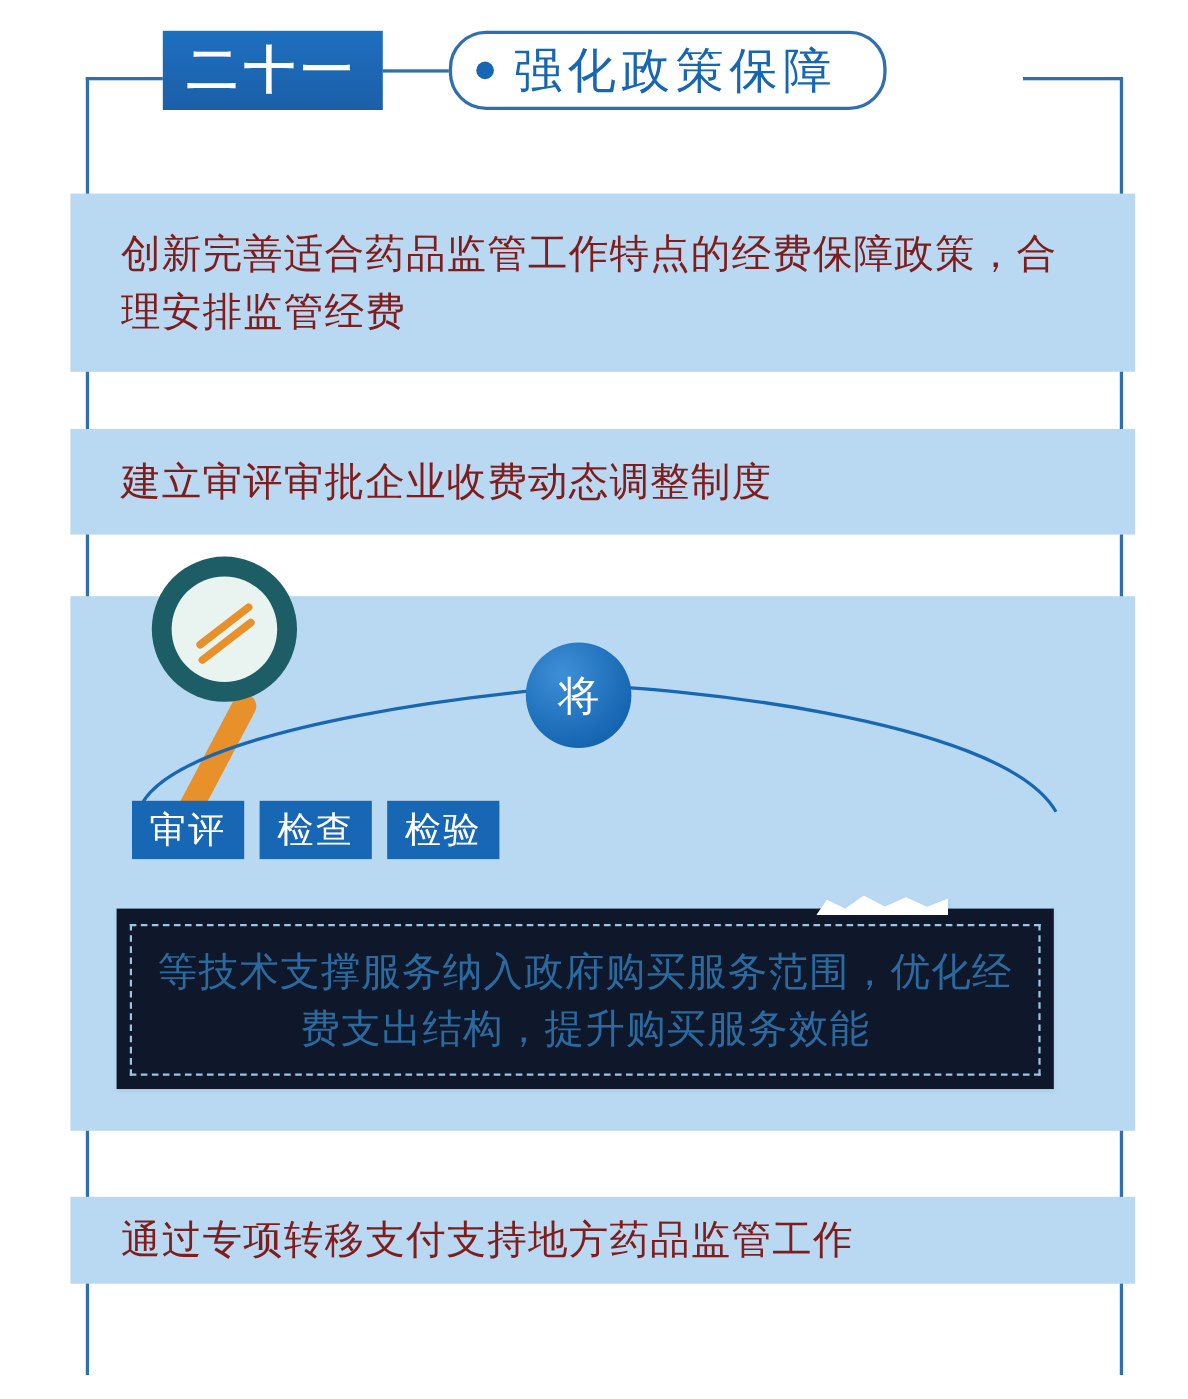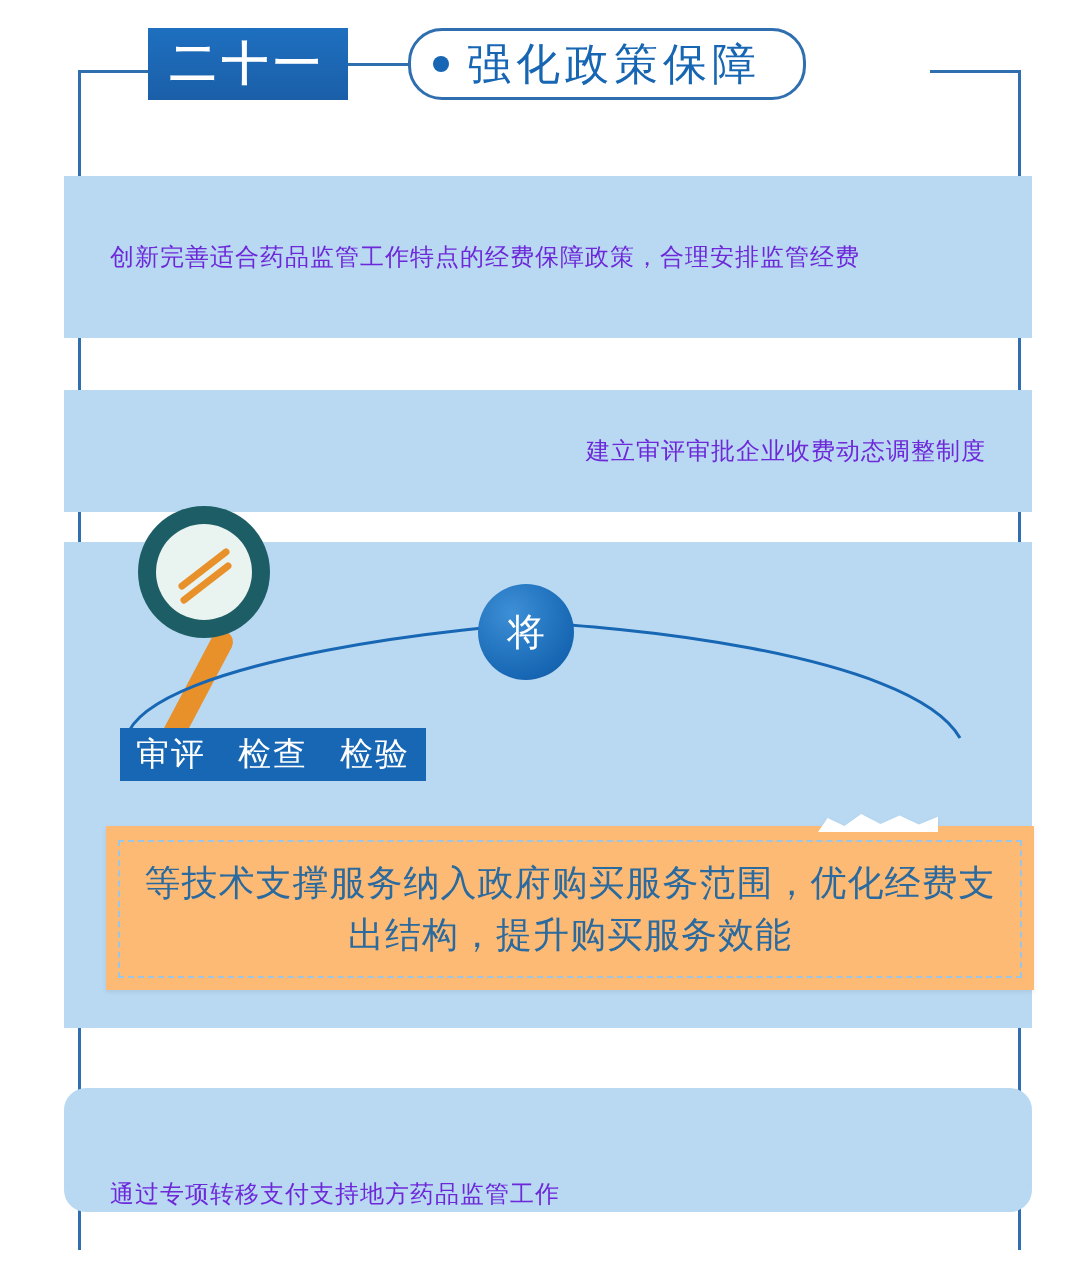--- a/index.html
+++ b/index.html
@@ -81,31 +81,31 @@
   }
 
   
   .band {
     position: absolute;
     left: 64px;
     width: 968px;
     background: #b9d9f2;
   }
   .band-text {
-    font-size: 24px;
+    font-size: 36px;
     line-height: 1.45;
-    color: #6d28d9;
+    color: #7f1d1d;
     padding: 0 46px;
     letter-spacing: 1px;
   }
 
   #band1 { top: 176px; height: 162px; display: flex; align-items: center; }
-  #band2 { top: 390px; height: 122px; display: flex; align-items: center; justify-content: flex-end; }
+  #band2 { top: 390px; height: 96px; display: flex; align-items: center; }
   #band3 { top: 542px; height: 486px; }
-  #band4 { top: 1088px; height: 124px; display: flex; align-items: flex-end; border-radius: 22px; }
+  #band4 { top: 1088px; height: 79px; display: flex; align-items: center; }
 
   
   .magnifier {
     position: absolute;
     left: 122px;
     top: 490px;
     width: 160px;
     height: 280px;
     pointer-events: none;
   }
@@ -136,39 +136,40 @@
     pointer-events: none;
   }
 
   
   .chips {
     position: absolute;
     left: 120px;
     top: 728px;
     display: flex;
     align-items: center;
+    gap: 14px;
   }
   .chip {
     background: #1767b4;
     color: #ffffff;
     font-size: 33px;
     padding: 9px 16px 11px 16px;
     line-height: 1;
     white-space: nowrap;
     letter-spacing: 2px;
   }
 
   
   .note {
     position: absolute;
     left: 106px;
     top: 826px;
-    width: 928px;
+    width: 852px;
     height: 164px;
-    background: #fdba74;
+    background: #0f172a;
     filter: drop-shadow(0 2px 2px rgba(0,0,0,0.08));
   }
   .note-inner {
     position: absolute;
     left: 12px; top: 14px; right: 12px; bottom: 12px;
     border: 2px dashed #9cc4e4;
     display: flex;
     align-items: center;
     justify-content: center;
   }

